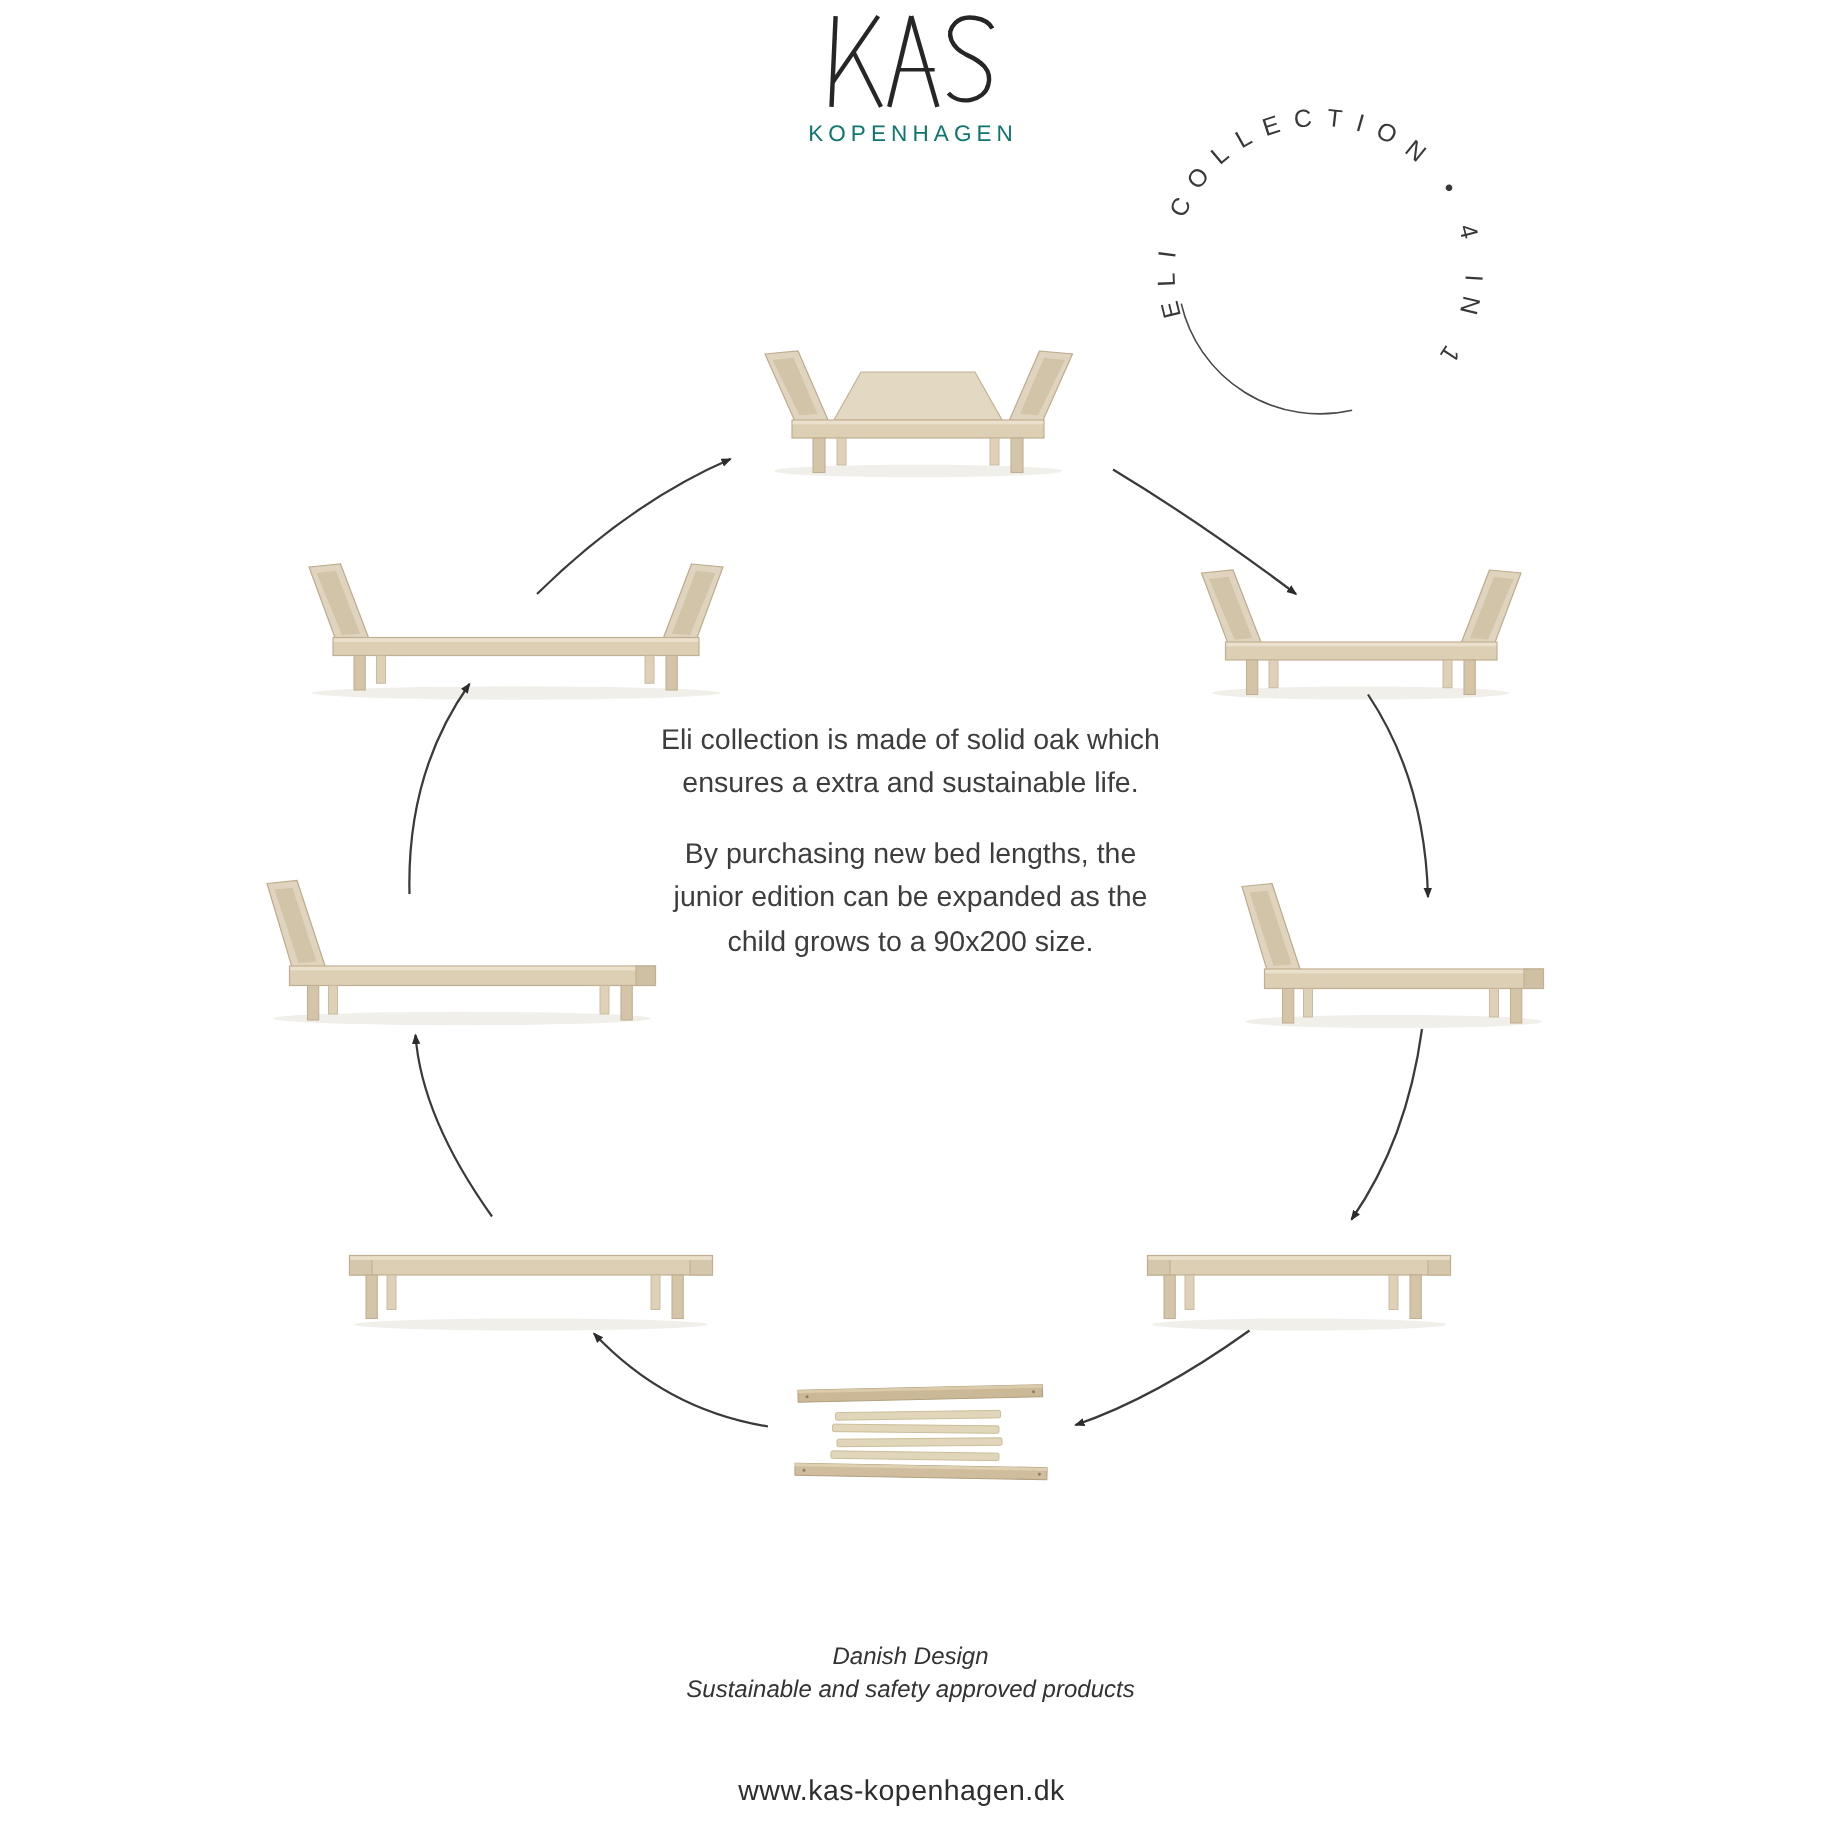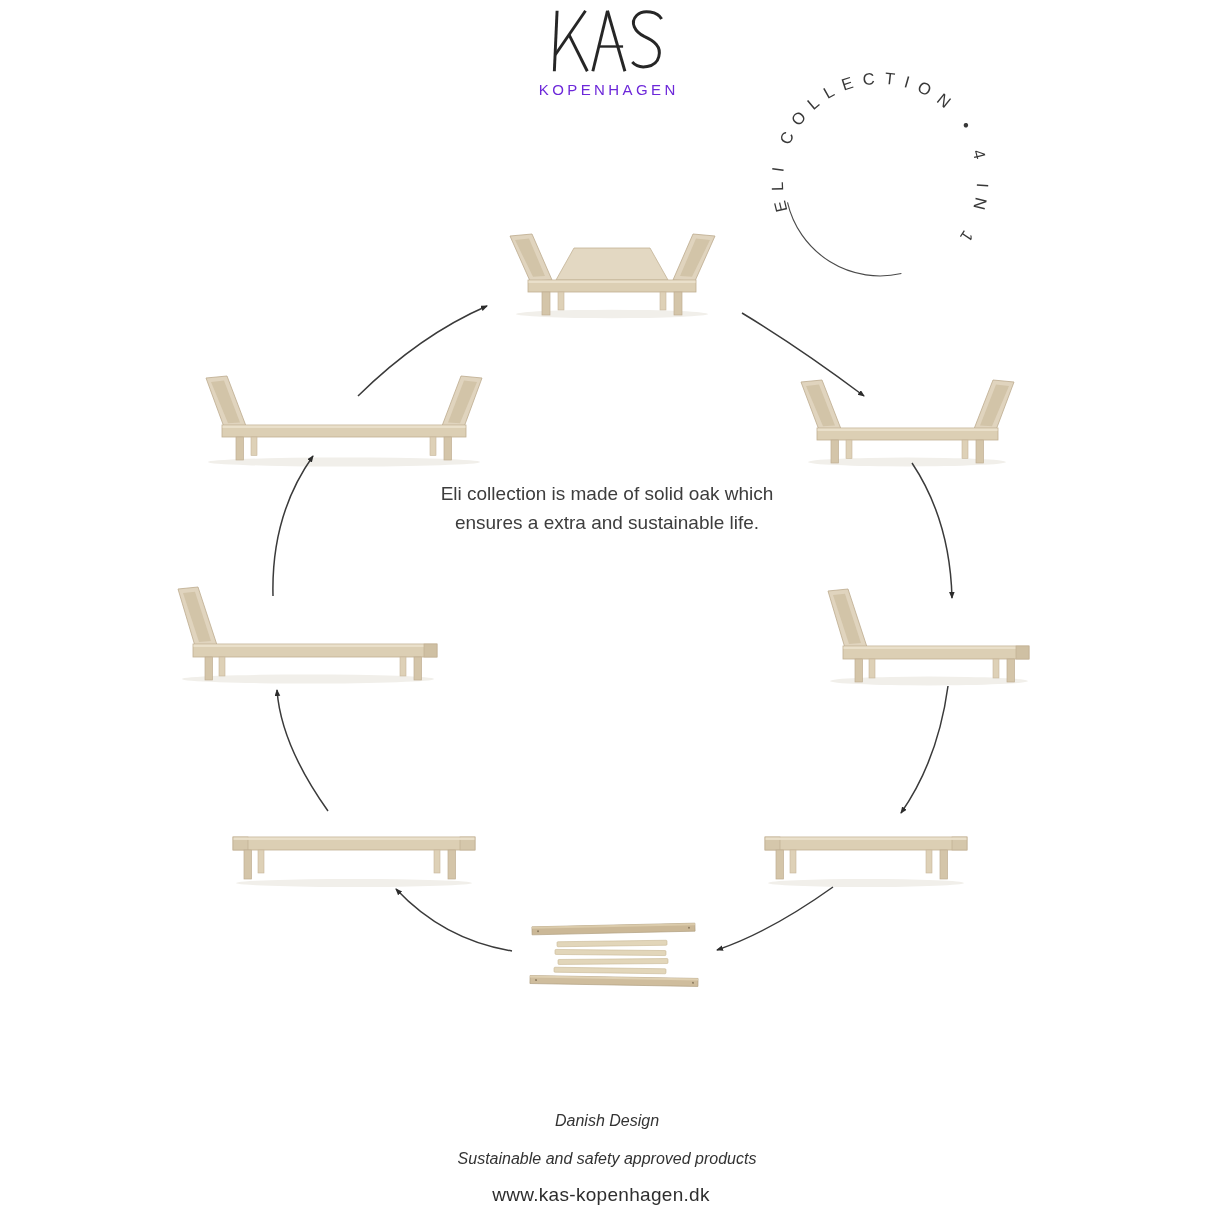--- a/index.html
+++ b/index.html
@@ -4,35 +4,35 @@
 <style>
   html,body{margin:0;padding:0;}
   body{
     width:1214px;height:1214px;position:relative;overflow:hidden;
     background:#ffffff;color:#3c3c3c;
     font-family:"Liberation Sans", sans-serif;
   }
   .sr-only{position:absolute;width:1px;height:1px;overflow:hidden;clip:rect(0 0 0 0);white-space:nowrap;}
   .brand{position:absolute;top:8px;left:0;right:0;display:flex;flex-direction:column;align-items:center;}
   .kas-mark{width:127px;height:66px;display:block;}
-  .wordmark{margin-top:7px;font-size:15px;letter-spacing:3.4px;padding-left:3.4px;color:#6d28d9;}
+  .wordmark{margin-top:7px;font-size:15px;letter-spacing:3.4px;padding-left:3.4px;color:#0f766e;}
   .badge{position:absolute;left:765px;top:66px;width:230px;height:230px;}
   .badge text{font-size:16.5px;letter-spacing:2.5px;fill:#383838;font-family:"Liberation Sans",sans-serif;}
   .bed{position:absolute;}
   .arrows{position:absolute;left:0;top:0;width:1214px;height:1214px;pointer-events:none;}
   .description{
     position:absolute;top:479px;left:50%;transform:translateX(-50%);
     width:380px;text-align:center;font-size:19px;line-height:1.55;color:#3d3d3d;
   }
   .description p{margin:0 0 17px;white-space:pre-line;}
   .footer-tag{
     position:absolute;top:1094px;left:0;right:0;text-align:center;
     font-style:italic;font-size:16px;line-height:1.4;color:#333333;
   }
-  .footer-tag p{margin:16px;}
+  .footer-tag p{margin:0;}
   .site{position:absolute;top:1184px;left:0;right:12px;text-align:center;font-size:19px;letter-spacing:.3px;color:#2e2e2e;}
 </style>
 </head>
 <body>
 
 <div>
 
   <header class="brand">
     <svg class="kas-mark" viewBox="0 0 134 72" fill="none" stroke="#262626" stroke-width="3.2" stroke-linecap="butt">
       <path d="M 12 3 L 9 69"></path>
@@ -183,20 +183,23 @@
       <path d="M 833 887 Q 770 932 717 950" marker-end="url(#ah)"></path>
       <path d="M 512 951 Q 444 940 396 889" marker-end="url(#ah)"></path>
       <path d="M 328 811 Q 281 745 277 690" marker-end="url(#ah)"></path>
       <path d="M 273 596 Q 271 515 313 456" marker-end="url(#ah)"></path>
     </g>
   </svg>
 
   <main class="description">
     <p>Eli collection is made of solid oak which
 ensures a extra and sustainable life.</p>
+    <p>By purchasing new bed lengths, the
+junior edition can be expanded as the
+child grows to a 90x200 size.</p>
   </main>
 
   <footer>
     <div class="footer-tag">
       <p>Danish Design</p>
       <p>Sustainable and safety approved products</p>
     </div>
     <div class="site">www.kas-kopenhagen.dk</div>
   </footer>
 

